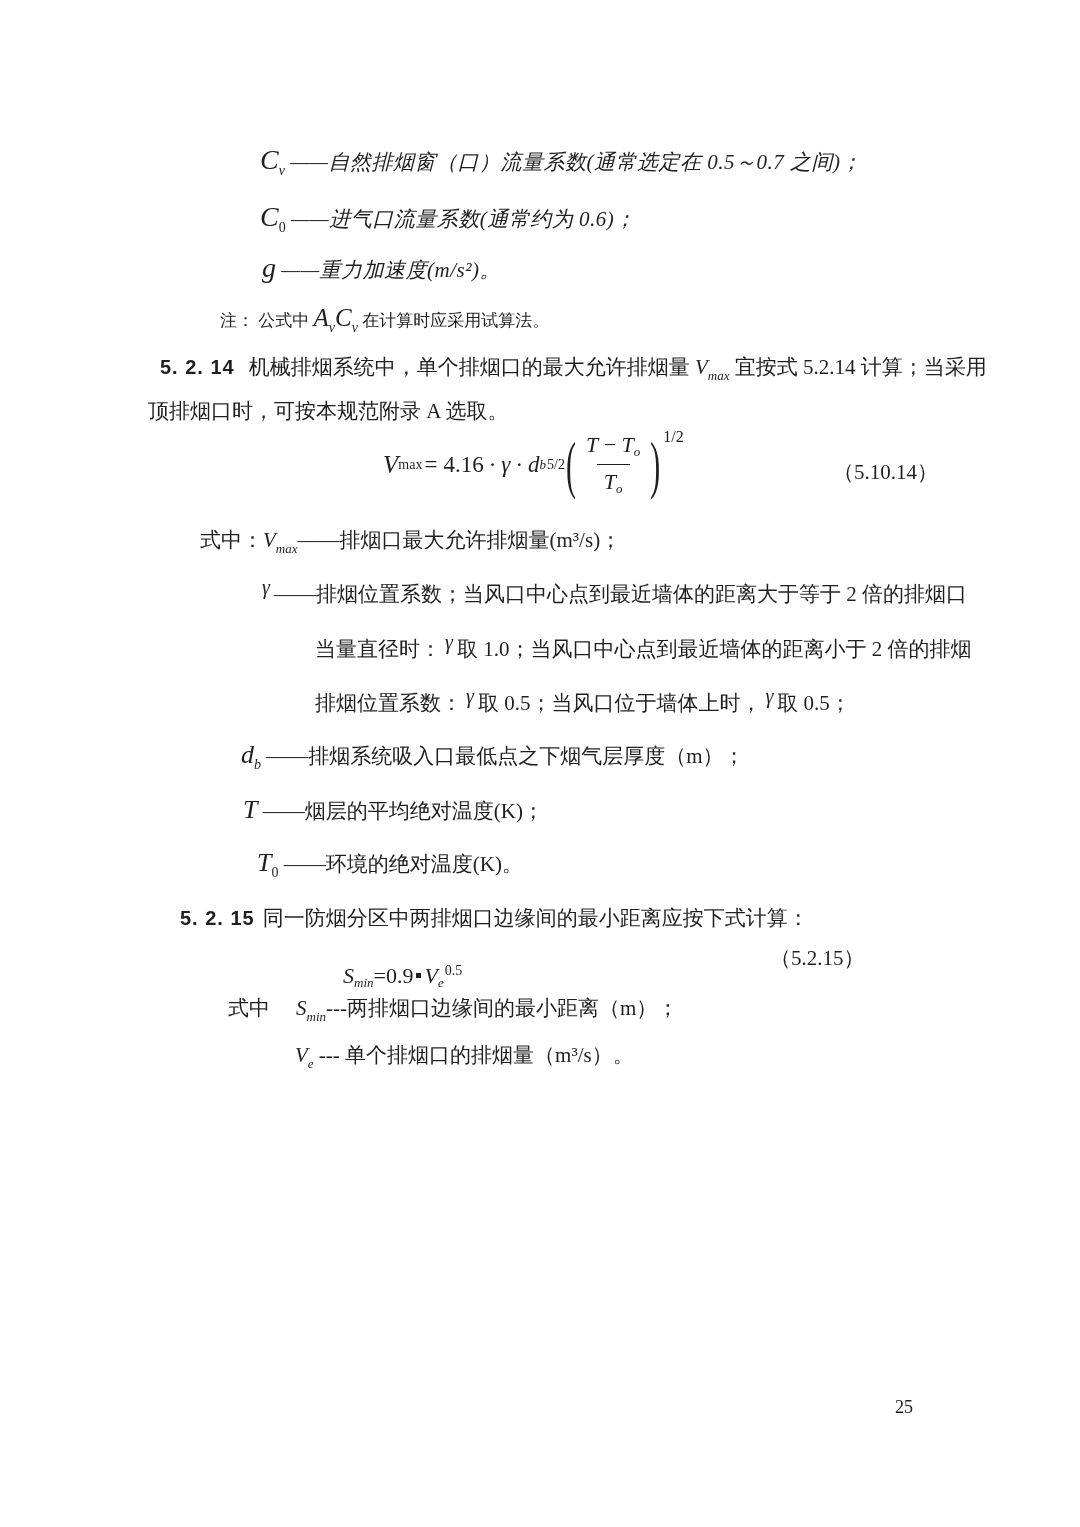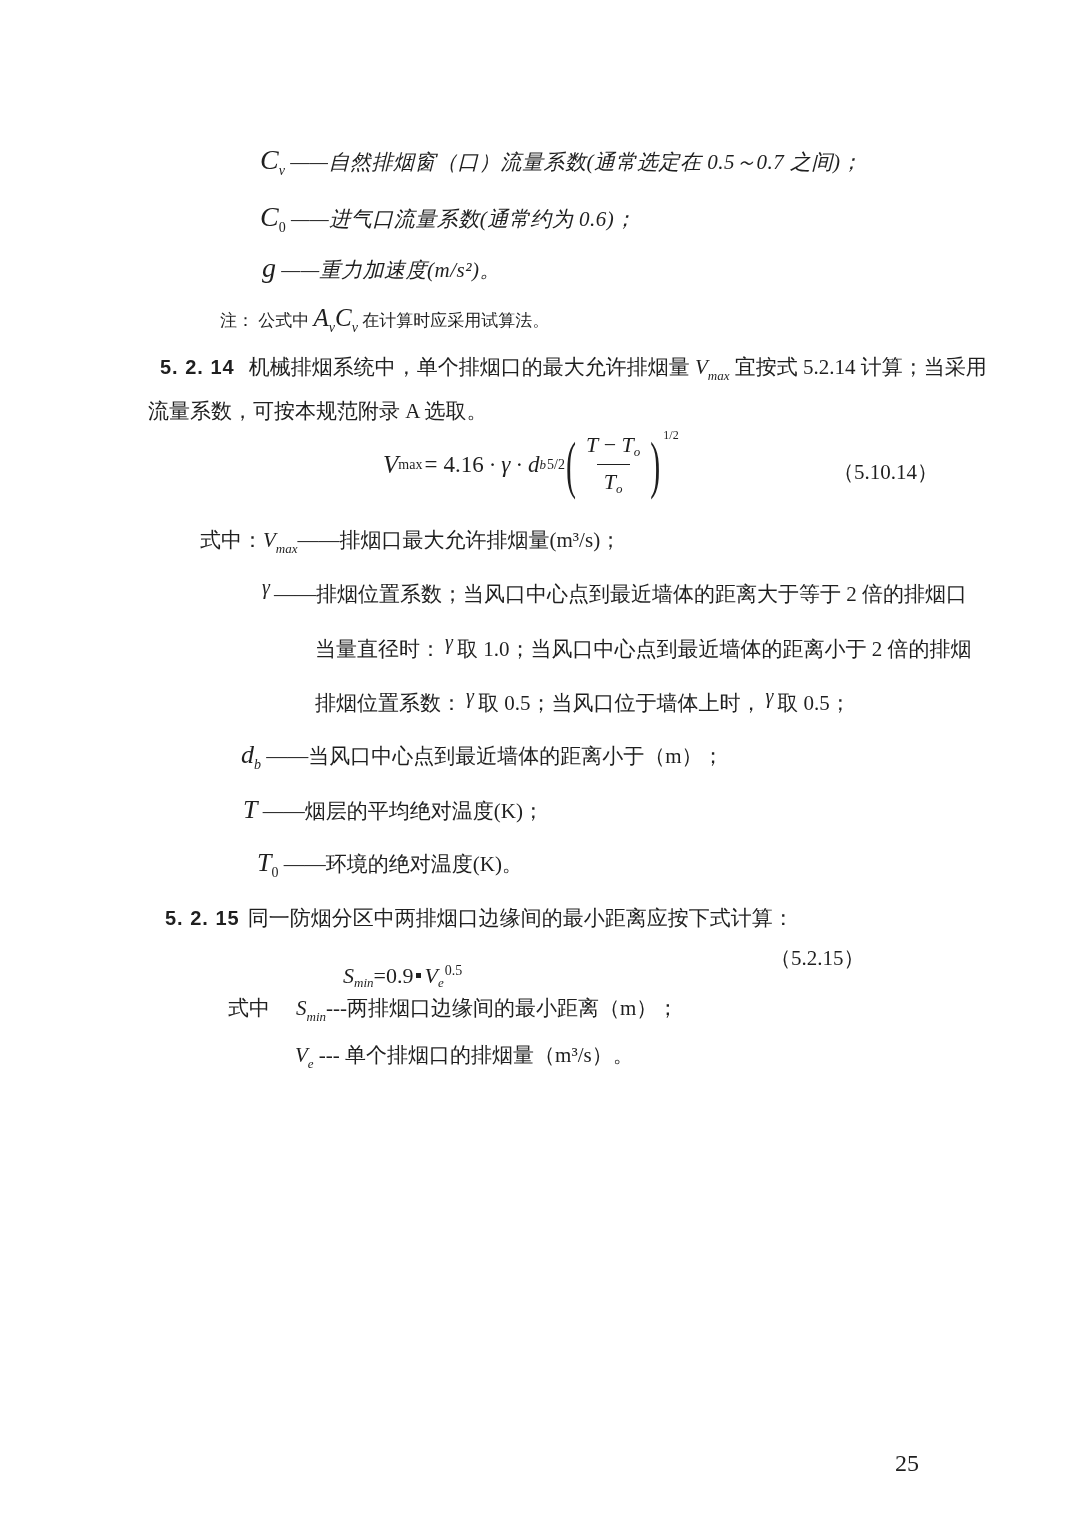--- a/index.html
+++ b/index.html
@@ -22,21 +22,21 @@
   .f-lhs{font-style:italic;font-size:25px;}
   .f-eq{margin:0 6px 0 2px;}
   .f-op{margin:0 5px;}
   .f-it{font-style:italic;}
   .f-exp{font-size:14px;vertical-align:12px;margin-left:1px;}
   .paren{display:inline-block;font-size:30px;font-weight:300;transform:scaleY(2.1);line-height:1;margin:0 1px;}
   .frac{display:inline-flex;flex-direction:column;align-items:center;font-size:22px;margin:0 2px;}
   .frac .num{padding:0 7px 4px;}
   .frac .den{border-top:1.5px solid #1f1f1f;padding:4px 7px 0;}
   .fsub{font-style:italic;font-size:13px;vertical-align:-4px;}
-  .outer-exp{font-size:12px;align-self:flex-start;margin-top:-4px;margin-left:2px;}
+  .outer-exp{font-size:16px;align-self:flex-start;margin-top:-4px;margin-left:2px;}
   
   .formula15{position:absolute;left:343px;top:963px;font-size:22px;}
   .sq-dot{display:inline-block;width:5px;height:5px;background:#1f1f1f;vertical-align:5px;margin:0 3px;}
   .eq-label{position:absolute;font-size:21px;}
 </style>
 </head>
 <body>
 
 <div class="line" style="left:260px;top:146px;">
   <span class="sym-big">C</span><span class="sub-i">v</span>
@@ -55,21 +55,21 @@
 
 <div class="line note-line" style="left:208px;top:305px;">
   <span>注：</span>
   <span>公式中 </span><span class="sym-big" style="font-size:25px;">A</span><span class="sub-i">v</span><span class="sym-big" style="font-size:25px;">C</span><span class="sub-i">v</span><span> 在计算时应采用试算法。</span>
 </div>
 
 <div class="line" style="left:160px;top:354px;">
   <span class="bold-num">5. 2. 14</span><span>机械排烟系统中，单个排烟口的最大允许排烟量 </span><span class="f-it" style="font-size:21px;">V</span><span class="sub-i" style="font-size:13px;">max</span><span> 宜按式 5.2.14 计算；当采用</span>
 </div>
 
-<div class="line" style="left:148px;top:398px;">流量系数，可按本规范附录 A 选取。</div>
+<div class="line" style="left:148px;top:398px;">顶排烟口时，可按本规范附录 A 选取。</div>
 
 <div class="formula14">
   <span class="f-lhs">V</span>
     <span class="sub-r">max</span>
   <span class="f-eq">=</span>
   <span>4.16</span>
   <span class="f-op">·</span>
   <span class="f-it">γ</span>
   <span class="f-op">·</span>
   <span class="f-it">d</span>
@@ -96,43 +96,43 @@
 <div class="line" style="left:315px;top:630px;">
   <span>当量直径时：</span><span class="gamma-sym">γ</span><span>取 1.0；当风口中心点到最近墙体的距离小于 2 倍的排烟</span>
 </div>
 
 <div class="line" style="left:315px;top:684px;">
   <span>排烟位置系数：</span><span class="gamma-sym">γ</span><span>取 0.5；当风口位于墙体上时，</span><span class="gamma-sym">γ</span><span>取 0.5；</span>
 </div>
 
 <div class="line" style="left:241px;top:742px;">
   <span class="sym-med" style="font-size:26px;">d</span><span class="sub-i">b</span>
-  <span>——当风口中心点到最近墙体的距离小于（m）；</span>
+  <span>——排烟系统吸入口最低点之下烟气层厚度（m）；</span>
 </div>
 
 <div class="line" style="left:243px;top:797px;">
   <span class="sym-med" style="font-size:26px;">T</span>
   <span>——烟层的平均绝对温度(K)；</span>
 </div>
 
 <div class="line" style="left:241px;top:850px;margin-left:16px;">
   <span class="sym-med" style="font-size:26px;">T</span><span class="sub-r">0</span>
   <span>——环境的绝对温度(K)。</span>
 </div>
 
-<div class="line" style="left:165px;top:905px;">
+<div class="line" style="left:180px;top:905px;">
   <span class="bold-num" style="margin-right:8px;">5. 2. 15</span><span>同一防烟分区中两排烟口边缘间的最小距离应按下式计算：</span>
 </div>
 
 <div class="formula15">
   <span class="f-it">S</span><span class="fsub">min</span><span>=</span><span>0.9</span><span class="sq-dot"></span><span class="f-it">V</span><span class="fsub">e</span><span class="f-exp" style="vertical-align:8px;">0.5</span>
 </div>
 <div class="eq-label" style="left:770px;top:944px;">（5.2.15）</div>
 
 <div class="line" style="left:228px;top:995px;">
   <span style="margin-right:26px;">式中</span><span class="f-it" style="font-size:21px;">S</span><span class="sub-i" style="font-size:13px;">min</span><span>---</span><span>两排烟口边缘间的最小距离（m）；</span>
 </div>
 
 <div class="line" style="left:295px;top:1042px;">
   <span class="f-it" style="font-size:21px;">V</span><span class="sub-i" style="font-size:13px;">e</span> <span>--- </span> <span>单个排烟口的排烟量（m³/s）。</span>
 </div>
 
-<div class="line" style="left:895px;top:1448px;font-size:24px;text-align:right;">25</div>
+<div class="line" style="left:895px;top:1396px;font-size:18px;text-align:right;">25</div>
 
 </body></html>

